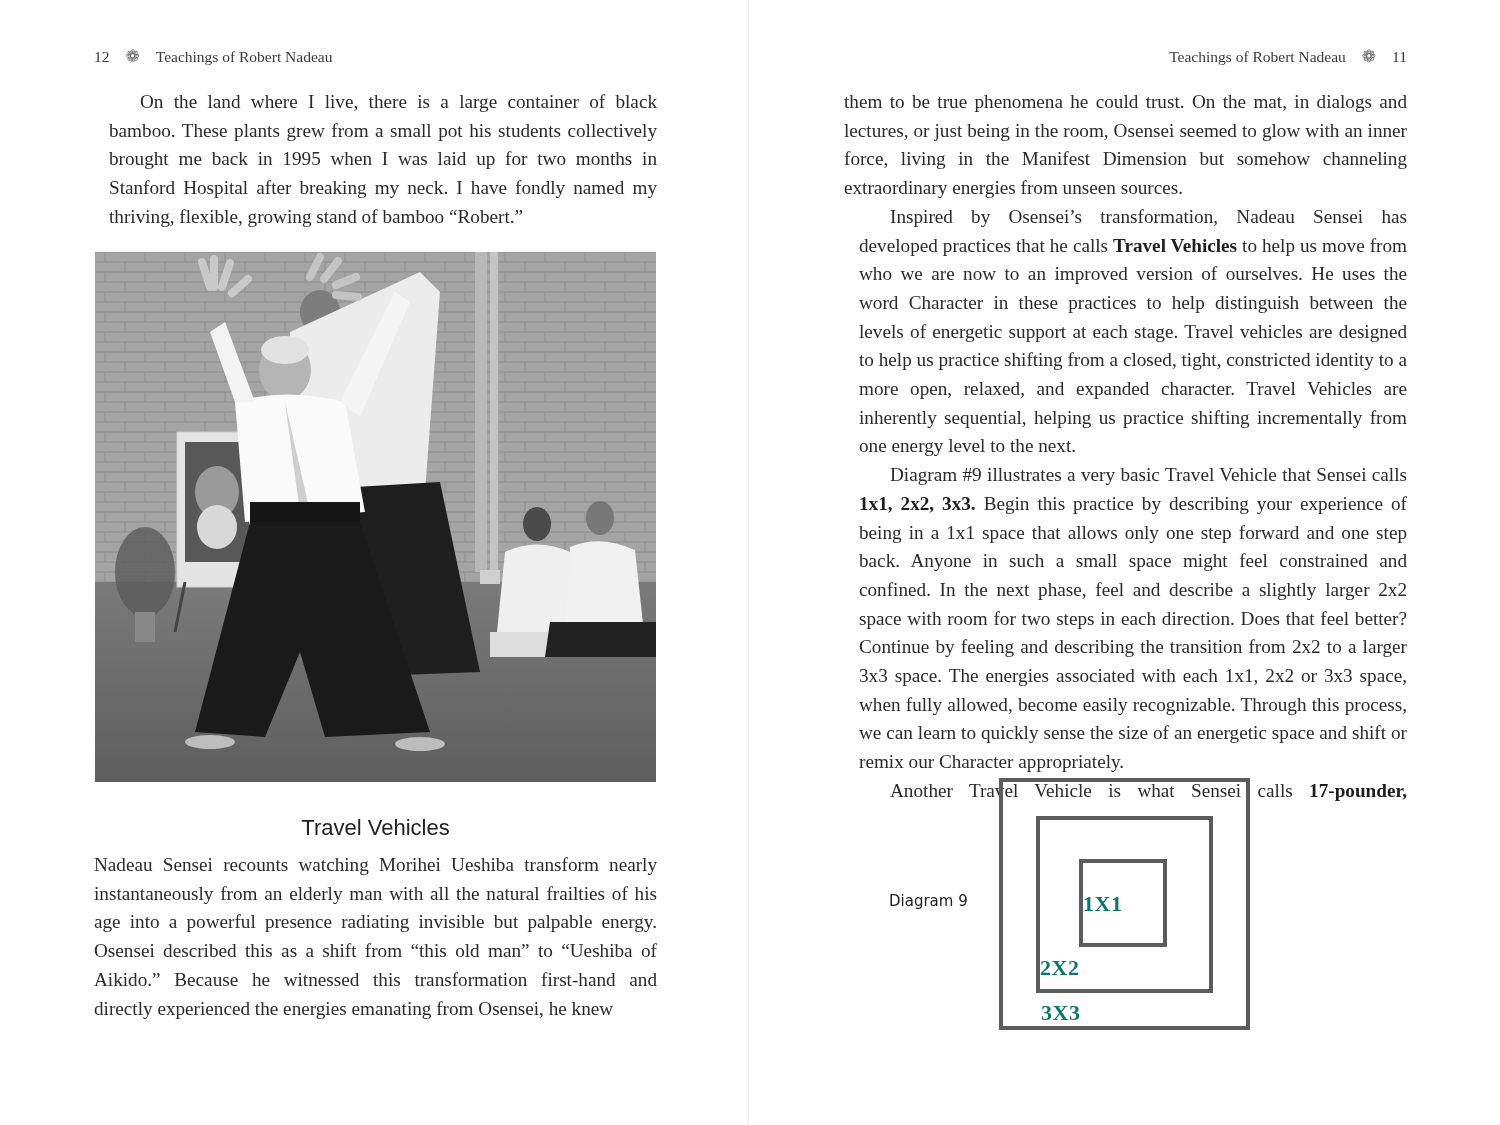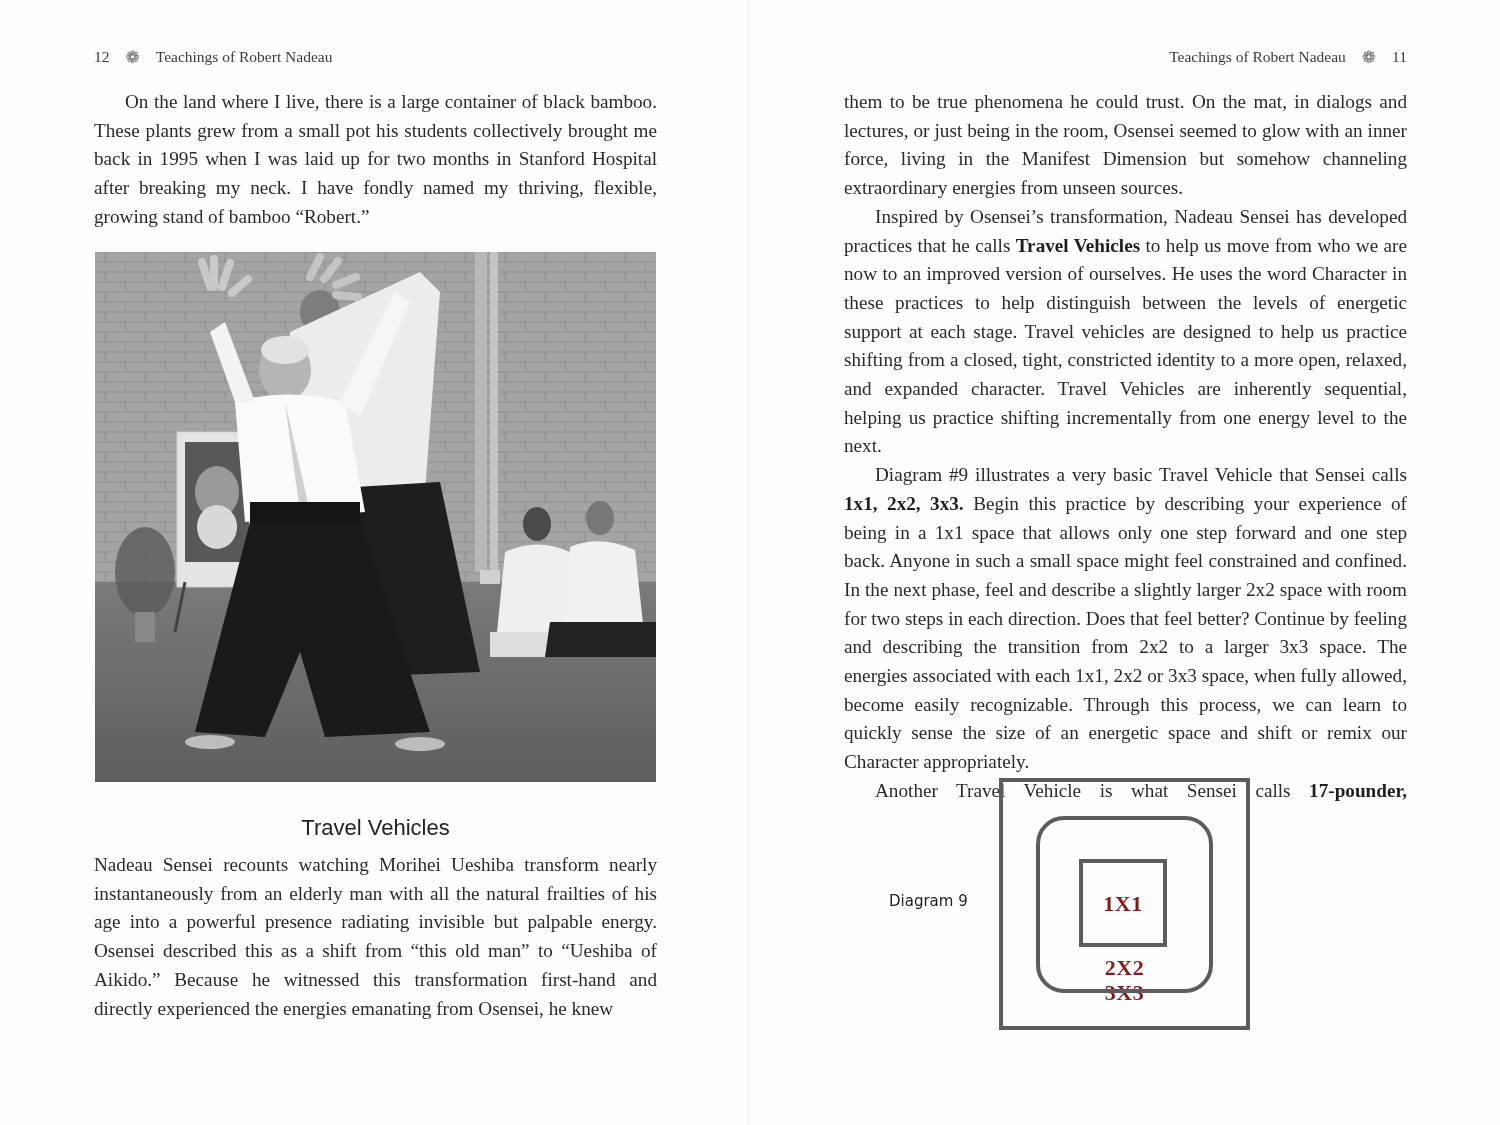--- a/index.html
+++ b/index.html
@@ -4,52 +4,52 @@
 <style>
   html, body { margin:0; padding:0; }
   body {
     width:1500px; height:1125px; background:#fdfdfd; position:relative; overflow:hidden;
     font-family:"Liberation Serif","DejaVu Serif",serif; color:#2b2b2b;
   }
   .page { position:absolute; top:0; height:1125px; background:#fefefe; }
   .page.left { left:0; width:748px; border-right:1px solid #efefef; }
   .page.right { left:749px; width:751px; }
   .running-head {
-    position:absolute; top:48px; font-size:15.5px; color:#3a3a3a; display:flex; align-items:flex-end;
+    position:absolute; top:48px; font-size:15.5px; color:#3a3a3a; display:flex; align-items:flex-start;
   }
   .running-head .folio { font-size:15.5px; }
   .running-head .orn { font-size:17px; color:#666; margin:0 16px; line-height:1; }
   .left .running-head { left:94px; }
   .right .running-head { right:93px; }
   .body-text {
     position:absolute; font-size:19.2px; line-height:28.7px; text-align:justify; color:#2a2a2a;
   }
   .body-text p { margin:0; }
-  .body-text p.indent { text-indent:31px; }
+  .body-text p.indent { text-indent:31px;margin-left:15px; }
   .body-text b { font-weight:bold; color:#1e1e1e; }
   .left .top-text { left:94px; top:88px; width:563px; }
   .photo {
     position:absolute; left:95px; top:252px; width:561px; height:530px; overflow:hidden;
     background:#8a8a8a;
   }
   .section-heading {
     position:absolute; left:94px; width:563px; top:815px; text-align:center;
     font-family:"Liberation Sans","DejaVu Sans",sans-serif; font-size:22px; color:#222;
   }
   .left .bottom-text { left:94px; top:851px; width:563px; }
   .right .main-text { left:95px; top:88px; width:563px; }
   .diagram { position:absolute; left:140px; top:778px; width:380px; height:255px; }
   .diagram-caption {
     position:absolute; left:0; top:114px; font-family:"DejaVu Sans","Liberation Sans",sans-serif;
     font-size:15px; color:#222;
   }
   .box { position:absolute; border:4px solid #5c5c5c; box-sizing:border-box; }
   .box-label {
-    position:absolute; width:100%; text-align:center; font-family:"Liberation Serif",serif;
-    font-size:22px; color:#7f1d1d; font-weight:bold; letter-spacing:0.5px;
+    position:absolute; width:100%; text-align:left; font-family:"Liberation Serif",serif;
+    font-size:22px; color:#0f766e; font-weight:bold; letter-spacing:0.5px;
   }
 </style>
 </head>
 <body>
 
 <div class="page left">
   <div class="running-head">
     <span class="folio">12</span>
     <span class="orn">❁</span>
     <span>Teachings of Robert Nadeau</span>
@@ -131,22 +131,22 @@
   <div class="body-text main-text">
     <p>them to be true phenomena he could trust. On the mat, in dialogs and lectures, or just being in the room, Osensei seemed to glow with an inner force, living in the Manifest Dimension but somehow channeling extraordinary energies from unseen sources.</p>
     <p class="indent"><span>Inspired by Osensei’s transformation, Nadeau Sensei has developed practices that he calls </span><b>Travel Vehicles</b><span> to help us move from who we are now to an improved version of ourselves. He uses the word Character in these practices to help distinguish between the levels of energetic support at each stage. Travel vehicles are designed to help us practice shifting from a closed, tight, constricted identity to a more open, relaxed, and expanded character. Travel Vehicles are inherently sequential, helping us practice shifting incrementally from one energy level to the next.</span></p>
     <p class="indent"><span>Diagram #9 illustrates a very basic Travel Vehicle that Sensei calls </span><b>1x1, 2x2, 3x3.</b><span> Begin this practice by describing your experience of being in a 1x1 space that allows only one step forward and one step back. Anyone in such a small space might feel constrained and confined. In the next phase, feel and describe a slightly larger 2x2 space with room for two steps in each direction. Does that feel better? Continue by feeling and describing the transition from 2x2 to a larger 3x3 space. The energies associated with each 1x1, 2x2 or 3x3 space, when fully allowed, become easily recognizable. Through this process, we can learn to quickly sense the size of an energetic space and shift or remix our Character appropriately.</span></p>
     <p class="indent" style="text-align-last:justify;"><span>Another Travel Vehicle is what Sensei calls </span><b>17-pounder,</b><span></span></p>
   </div>
 
   <div class="diagram">
     <div class="diagram-caption">Diagram 9</div>
     <div class="box" style="left:110px; top:0; width:251px; height:252px;">
-      <div class="box-label" style="bottom:20px;">3X3</div>
+      <div class="box-label" style="bottom:0;padding-left:38px;">3X3</div>
     </div>
-    <div class="box" style="left:147px; top:38px; width:177px; height:177px;border-radius:28px;">
+    <div class="box" style="left:147px; top:38px; width:177px; height:177px;">
       <div class="box-label" style="bottom:8px;">2X2</div>
     </div>
     <div class="box" style="left:190px; top:81px; width:88px; height:88px;">
       <div class="box-label" style="top:28px;">1X1</div>
     </div>
   </div>
 </div>
 
 </body></html>

